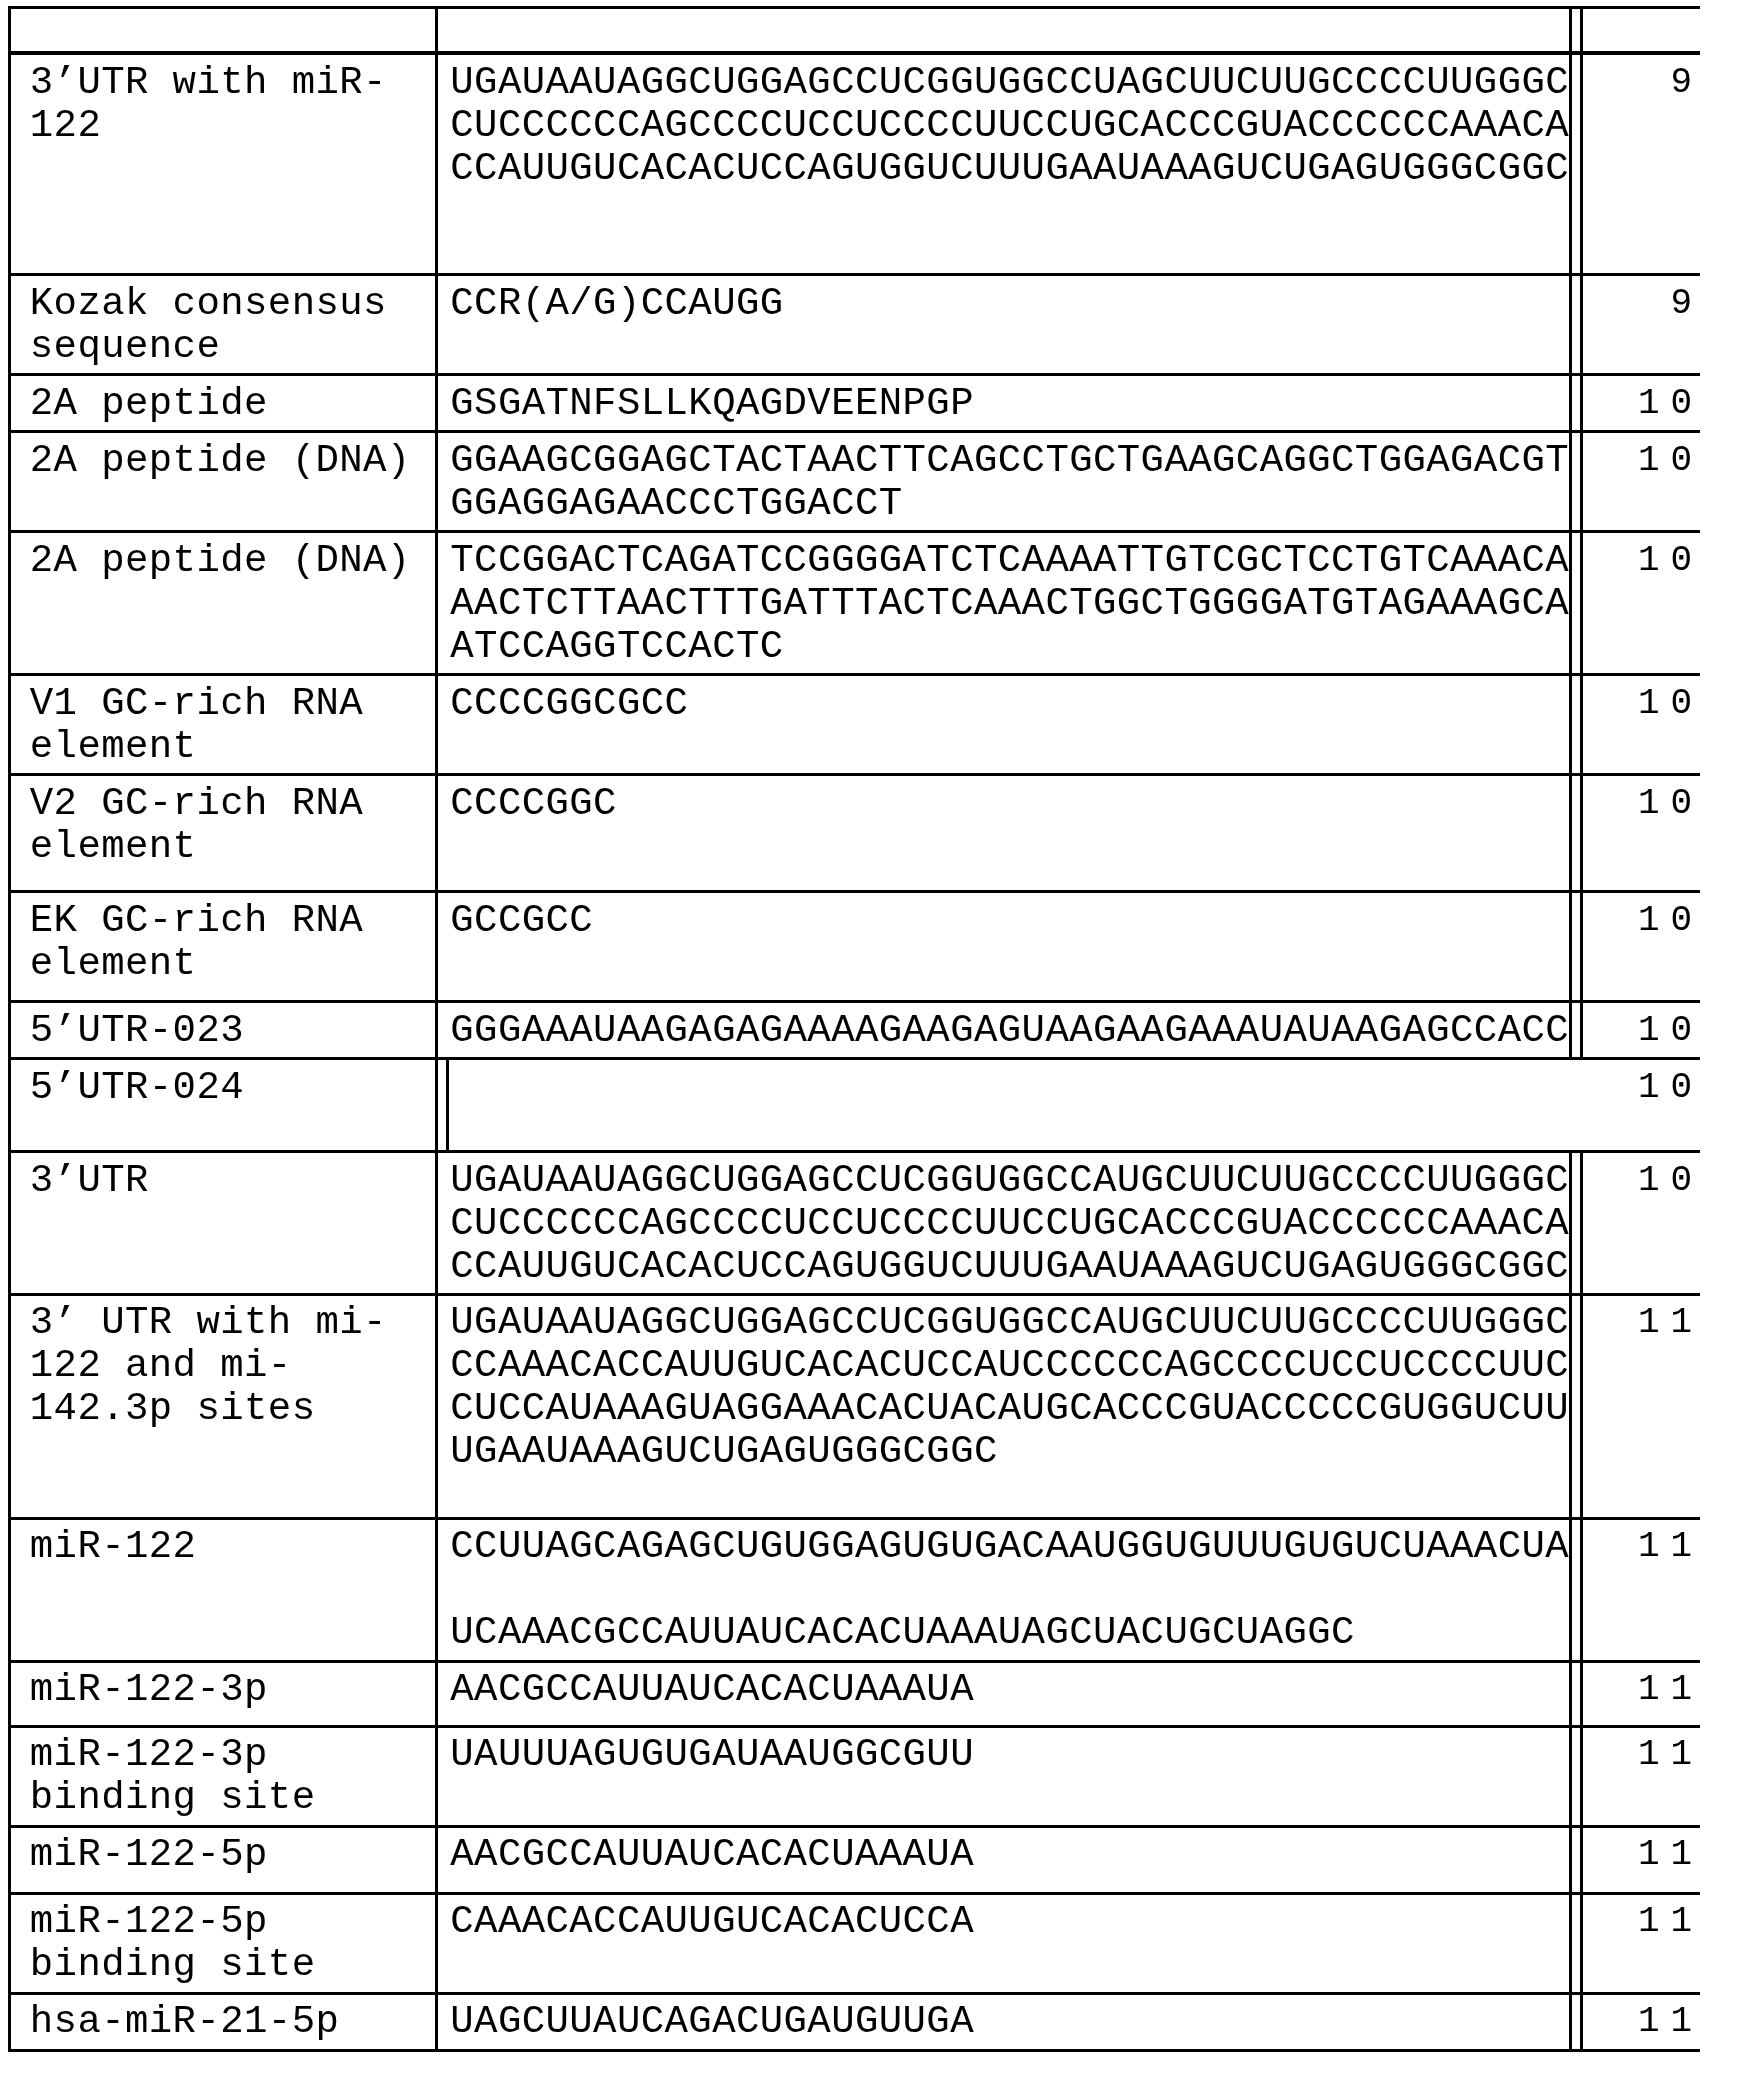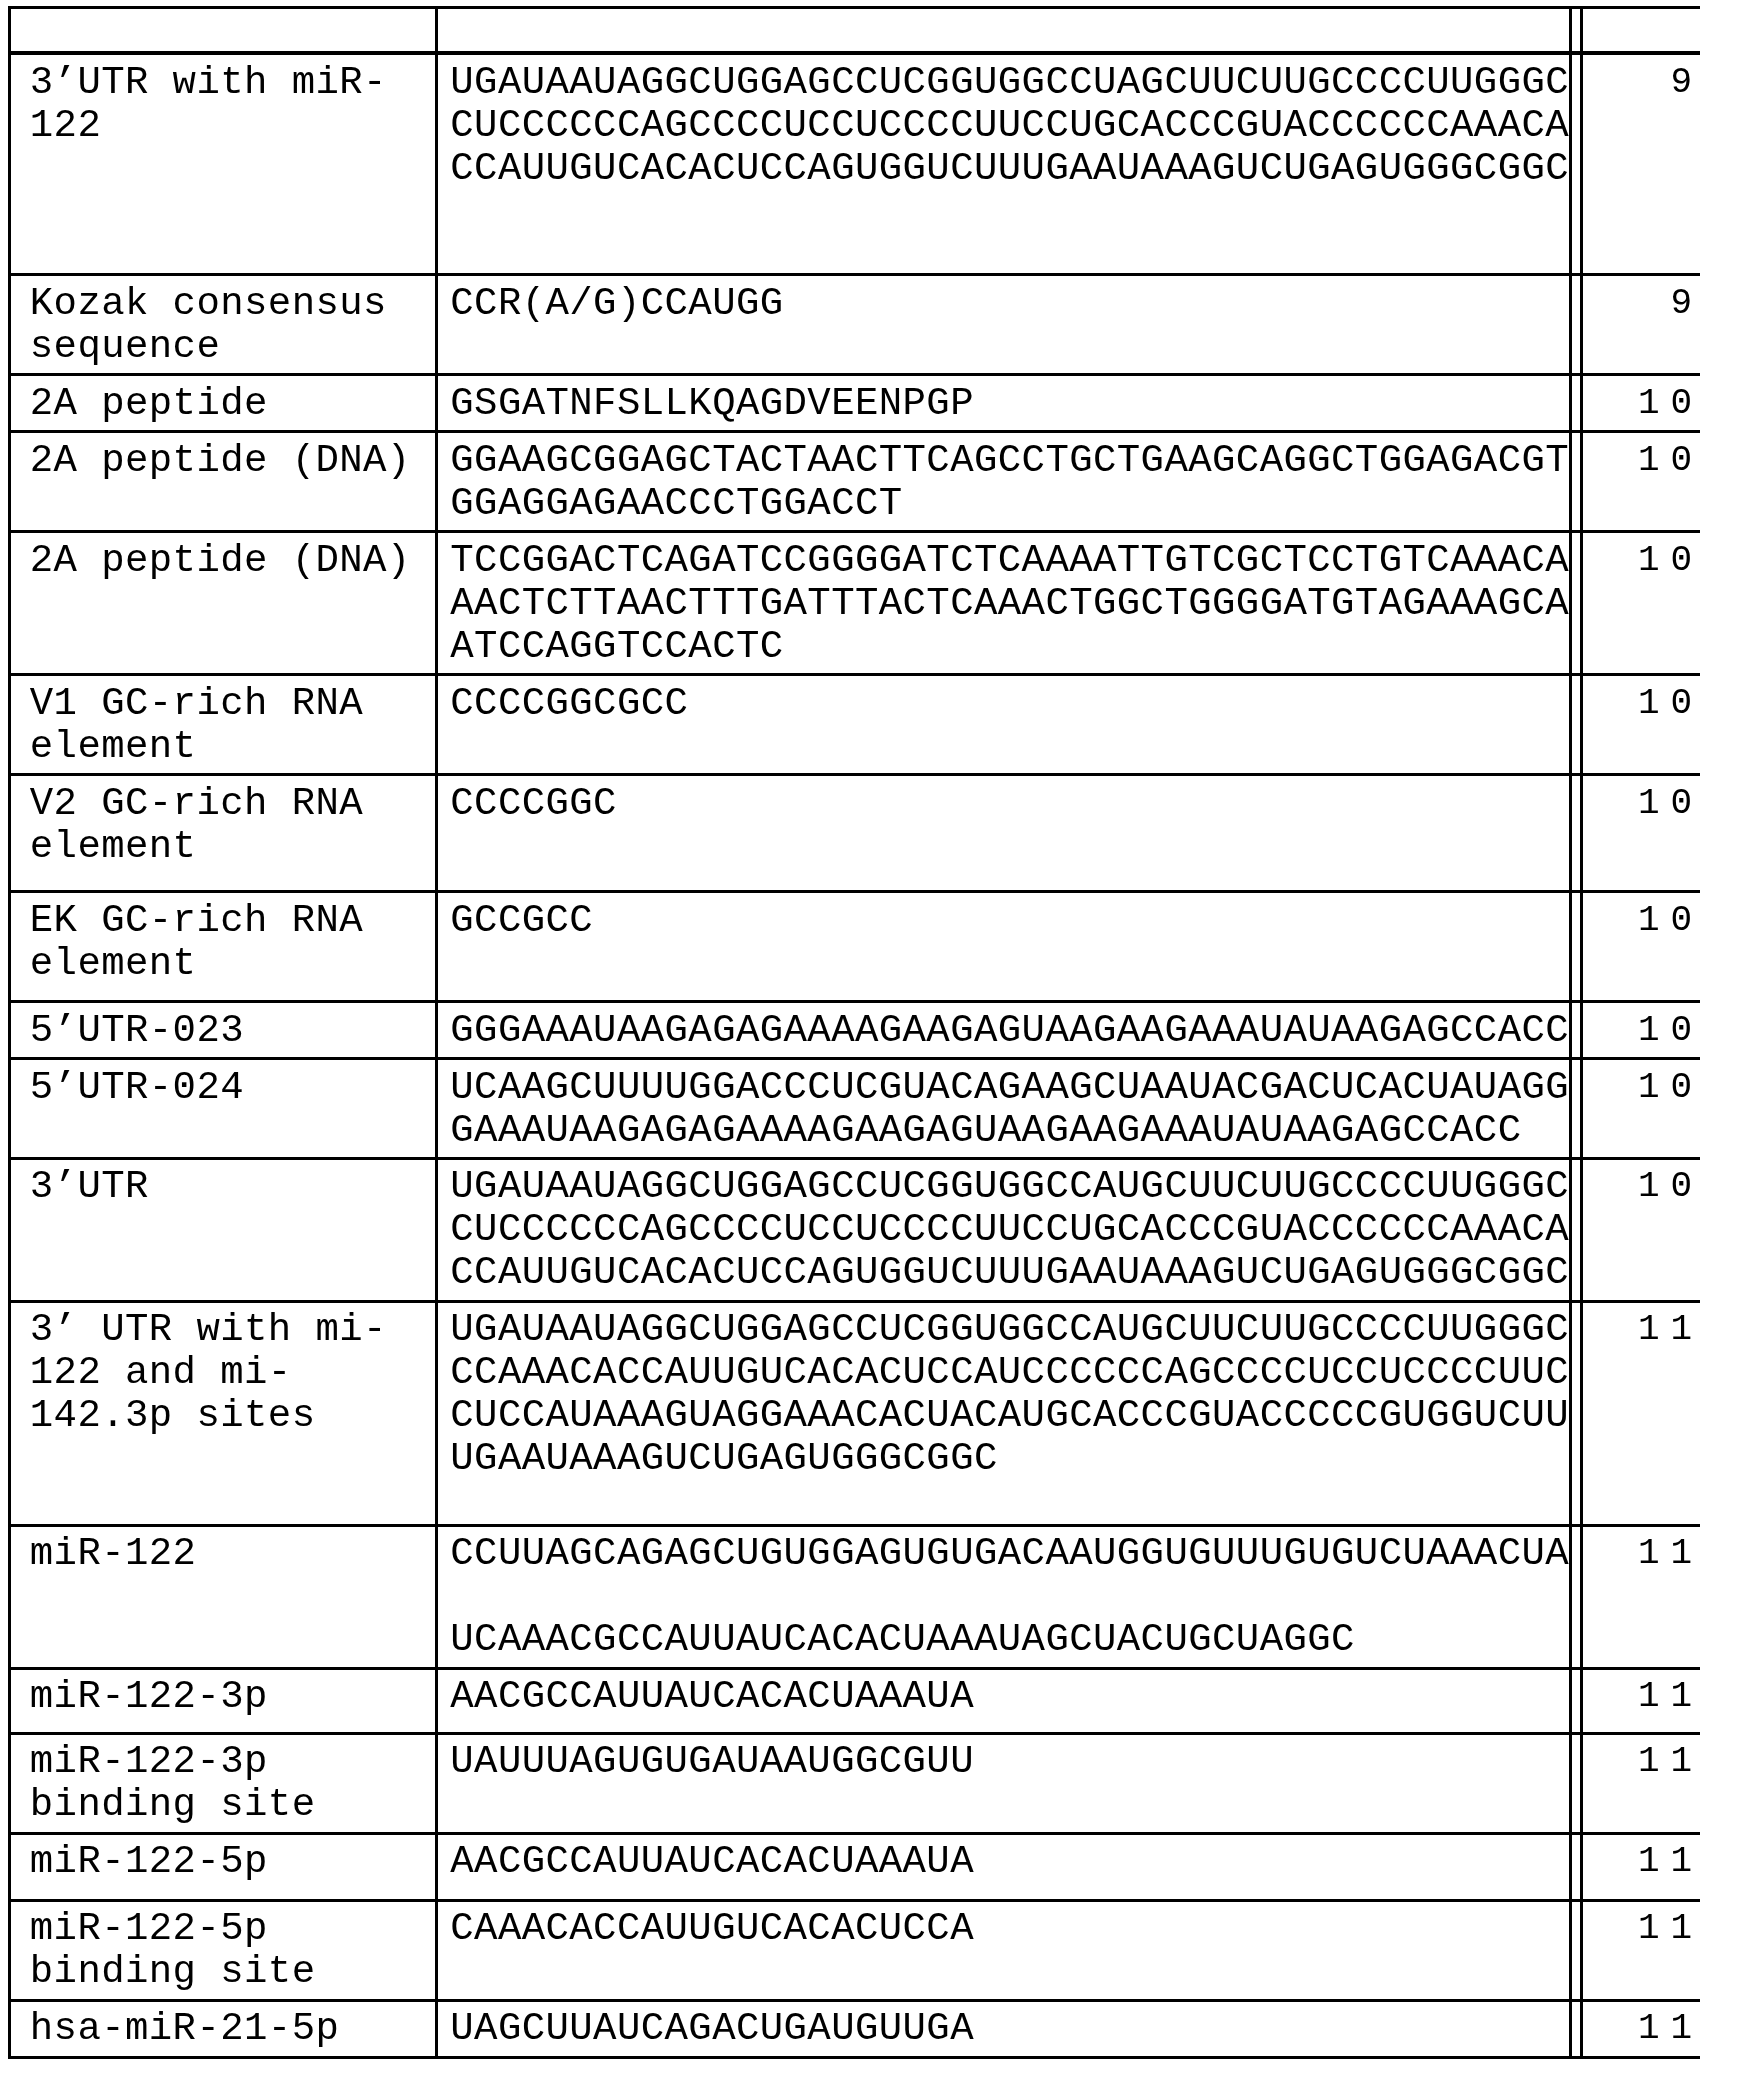--- a/index.html
+++ b/index.html
@@ -155,22 +155,20 @@
 
     <div class="row" style="min-height:42px">
       <div class="c1">5’UTR-023</div>
       <div class="c2">GGGAAAUAAGAGAGAAAAGAAGAGUAAGAAGAAAUAUAAGAGCCACC</div>
       <div class="cgap"></div>
       <div class="c3">107</div>
     </div>
 
     <div class="row" style="min-height:90px">
       <div class="c1">5’UTR-024</div>
-      <div class="c2">UCAAGCUUUUGGACCCUCGUACAGAAGCUAAUACGACUCACUAUAGG
-GAAAUAAGAGAGAAAAGAAGAGUAAGAAGAAAUAUAAGAGCCACC</div>
       <div class="cgap"></div>
       <div class="c3">108</div>
     </div>
 
     <div class="row" style="min-height:125px">
       <div class="c1">3’UTR</div>
       <div class="c2">UGAUAAUAGGCUGGAGCCUCGGUGGCCAUGCUUCUUGCCCCUUGGGC
 CUCCCCCCAGCCCCUCCUCCCCUUCCUGCACCCGUACCCCCCAAACA
 CCAUUGUCACACUCCAGUGGUCUUUGAAUAAAGUCUGAGUGGGCGGC</div>
       <div class="cgap"></div>

